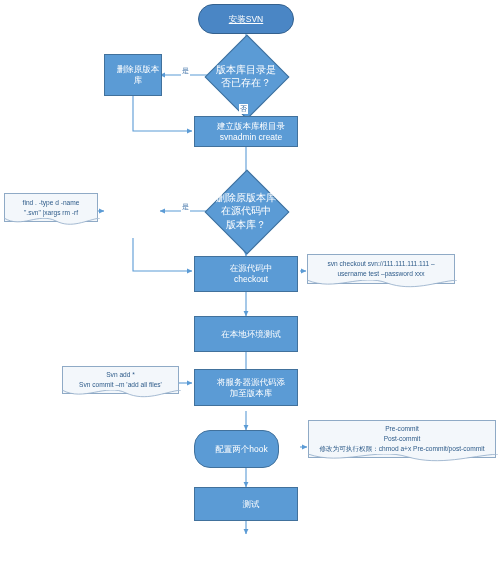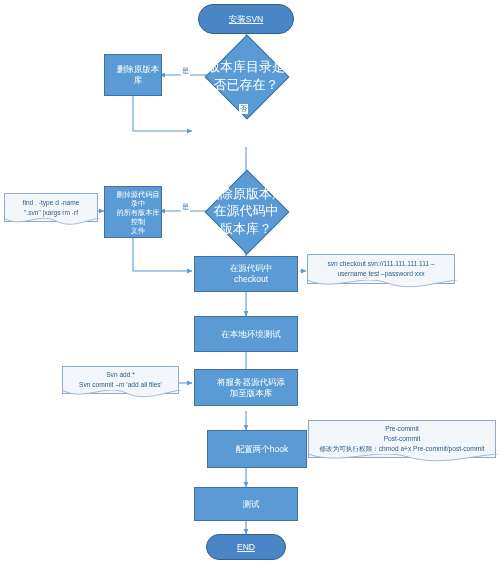--- a/index.html
+++ b/index.html
@@ -11,21 +11,21 @@
         justify-content:center;text-align:center;color:#ffffff;line-height:1.25;}
 
   .proc{background:#5b9bd5;border:1px solid #41719c;font-size:8.5px;padding-left:10px;}
   .term{background:#4a86c5;border:1px solid #34618e;border-radius:22px;font-size:8.5px;text-decoration:underline;}
   .diamond-wrap{position:absolute;}
   .diamond-wrap .dshape{position:absolute;left:0;top:0;width:100%;height:100%;
         background:#5b9bd5;border:1px solid #41719c;
         transform:rotate(45deg);}
   .diamond-wrap .dtext{position:absolute;left:-14px;top:0;width:calc(100% + 28px);height:100%;
         display:flex;align-items:center;justify-content:center;text-align:center;
-        color:#fff;font-size:13px;line-height:1.35;}
+        color:#fff;font-size:10px;line-height:1.35;}
 
   .note{position:absolute;box-sizing:border-box;background:#f3f7fb;border:1px solid #8faac6;
         color:#2f5c8a;font-size:6.6px;line-height:1.5;display:flex;align-items:center;
         justify-content:center;text-align:center;padding:3px 5px;}
   .note .wave{position:absolute;left:-1px;right:-1px;bottom:-7px;height:10px;}
 
   .edgelbl{position:absolute;font-size:7px;color:#3a6ea5;background:#fff;padding:0 1px;}
   .nl{display:block;}
 </style>
 </head>
@@ -96,73 +96,69 @@
   </div>
 
   <div class="edgelbl" style="left:239px;top:104px;">
     <span>否</span>
   </div>
 
   <div class="node proc" style="left:104px;top:54px;width:58px;height:42px;">
     <span>删除原版本库</span>
   </div>
 
+  <div class="node proc" style="left:194px;top:116px;width:104px;height:31px;">
+    <span>
+      <span class="nl">建立版本库根目录</span>
+      <span class="nl">svnadmin create</span>
+    </span>
+  </div>
 
   <div class="diamond-wrap" style="left:217px;top:182px;width:58px;height:58px;">
     <div class="dshape"></div>
     <div class="dtext">
       <span>
         <span class="nl">删除原版本库</span>
         <span class="nl">在源代码中</span>
         <span class="nl">版本库？</span>
       </span>
     </div>
   </div>
 
   <div class="edgelbl" style="left:181px;top:202px;">
     <span>是</span>
   </div>
 
-  <div class="node proc" style="left:104px;top:186px;width:58px;height:52px;font-size:7.2px;">
-    <span>
-      <span class="nl">删掉源代码目录中</span>
-      <span class="nl">的所有版本库控制</span>
-      <span class="nl">文件</span>
-    </span>
-  </div>
 
   <div class="node proc" style="left:194px;top:256px;width:104px;height:36px;">
     <span>
       <span class="nl">在源代码中</span>
       <span class="nl">checkout</span>
     </span>
   </div>
 
   <div class="node proc" style="left:194px;top:316px;width:104px;height:36px;justify-content:center;">
     <span>在本地环境测试</span>
   </div>
 
   <div class="node proc" style="left:194px;top:369px;width:104px;height:37px;">
     <span>
       <span class="nl">将服务器源代码添</span>
       <span class="nl">加至版本库</span>
     </span>
   </div>
 
-  <div class="node proc" style="left:207px;top:430px;width:100px;height:38px;">
+  <div class="node proc" style="left:194px;top:430px;width:85px;height:38px;border-radius:16px;">
     <span>配置两个hook</span>
   </div>
 
   <div class="node proc" style="left:194px;top:487px;width:104px;height:34px;">
     <span>测试</span>
   </div>
 
-  <div class="node term" style="left:206px;top:534px;width:80px;height:26px;">
-    <span>END</span>
-  </div>
 
   <div class="note" style="left:4px;top:193px;width:94px;height:29px;">
     <span>
       <span class="nl">find . -type d -name</span>
       <span class="nl">".svn" |xargs rm -rf</span>
     </span>
     <svg class="wave" viewBox="0 0 96 10" preserveAspectRatio="none">
       <path d="M0,0 C18,11 34,-6 52,3 C68,11 82,2 96,0 L96,-2 L0,-2 Z" fill="#f3f7fb" stroke="#8faac6" stroke-width="0.8"></path>
     </svg>
   </div>

